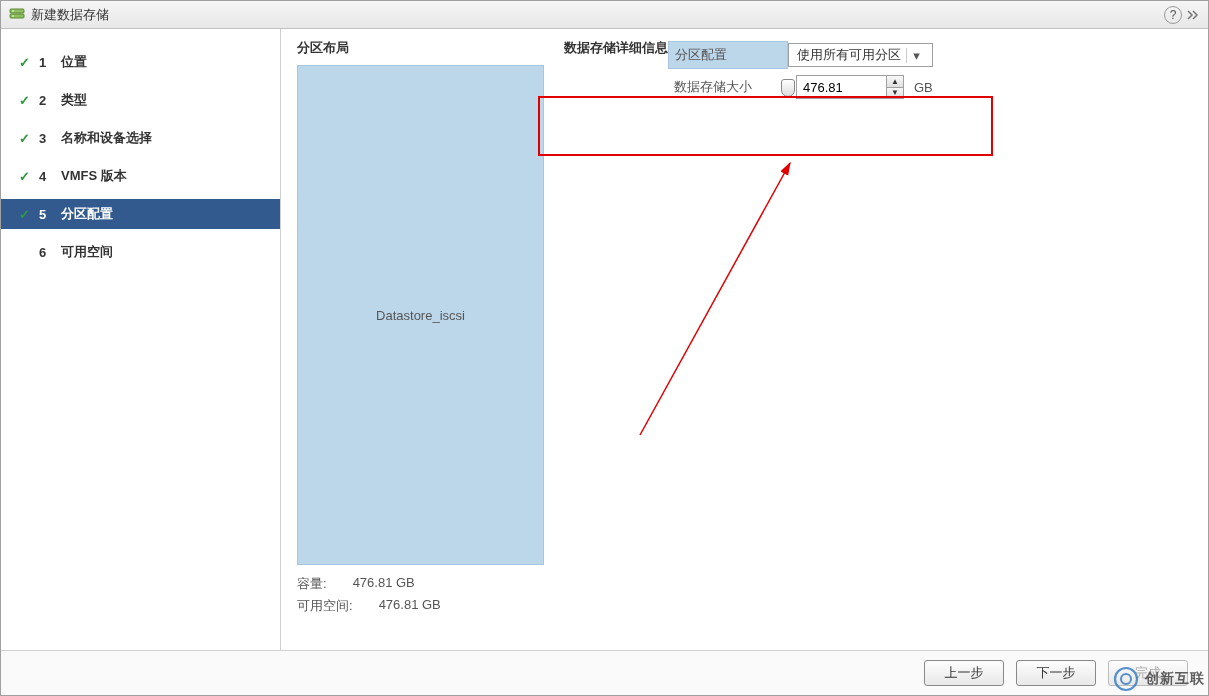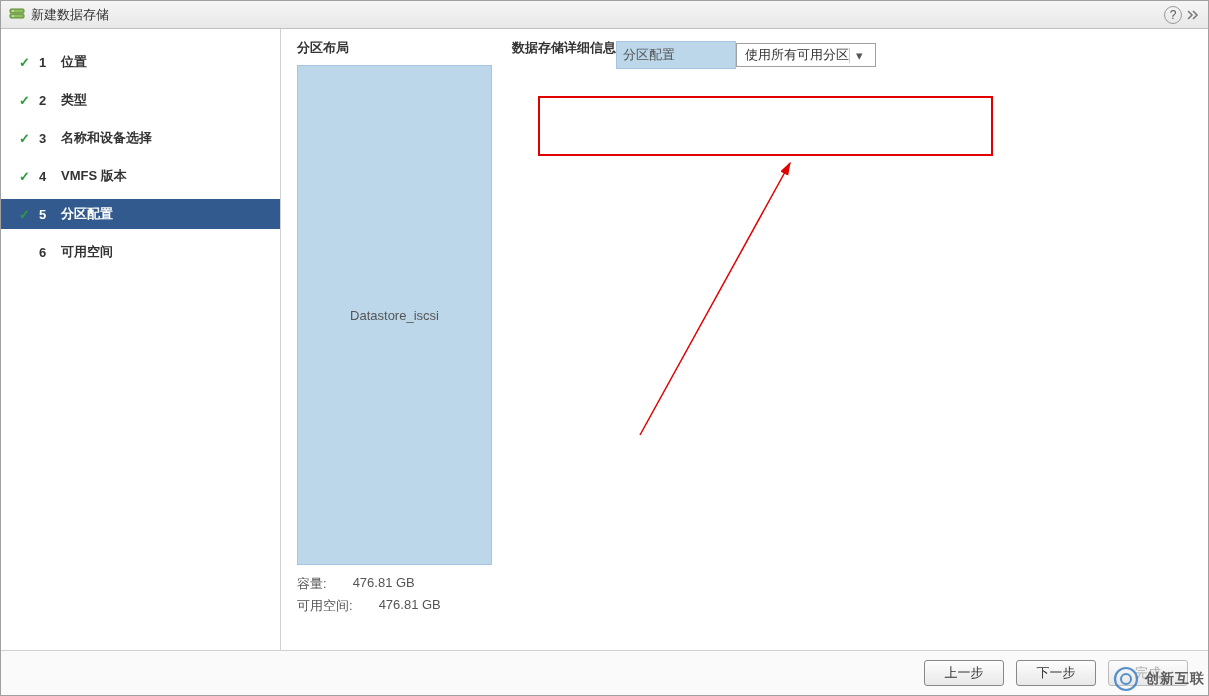--- a/index.html
+++ b/index.html
@@ -116,21 +116,21 @@
     .step.active .step-label {
       font-weight: bold;
     }
     .content {
       flex: 1;
       display: flex;
       padding: 10px 16px;
       gap: 20px;
     }
     .layout-col {
-      width: 195px;
+      width: 247px;
       display: flex;
       flex-direction: column;
     }
     .section-title {
       font-size: 13px;
       font-weight: bold;
       margin-bottom: 8px;
       color: #333;
     }
     .layout-box {
@@ -398,20 +398,38 @@
         <div class="details-table">
           <div class="detail-row">
             <div class="detail-label highlight">分区配置</div>
             <div class="detail-value">
               <div class="dropdown">
                 <span>使用所有可用分区</span>
                 <span class="dropdown-arrow">▾</span>
               </div>
             </div>
           </div>
+          <div class="detail-row">
+            <div class="detail-label">数据存储大小</div>
+            <div class="detail-value">
+              <div class="slider-wrap">
+                <div class="slider-track">
+                  <div class="slider-thumb"></div>
+                </div>
+              </div>
+              <div class="spinner">
+                <input class="spinner-input" value="476.81" style="">
+                <div class="spinner-btns">
+                  <div class="spinner-btn">▲</div>
+                  <div class="spinner-btn">▼</div>
+                </div>
+              </div>
+              <span class="unit-label">GB</span>
+            </div>
+          </div>
         </div>
       </div>
     </div>
   </div>
 
   <div class="footer">
     <button class="btn">上一步</button>
     <button class="btn">下一步</button>
     <button class="btn" disabled="">完成</button>
   </div>

